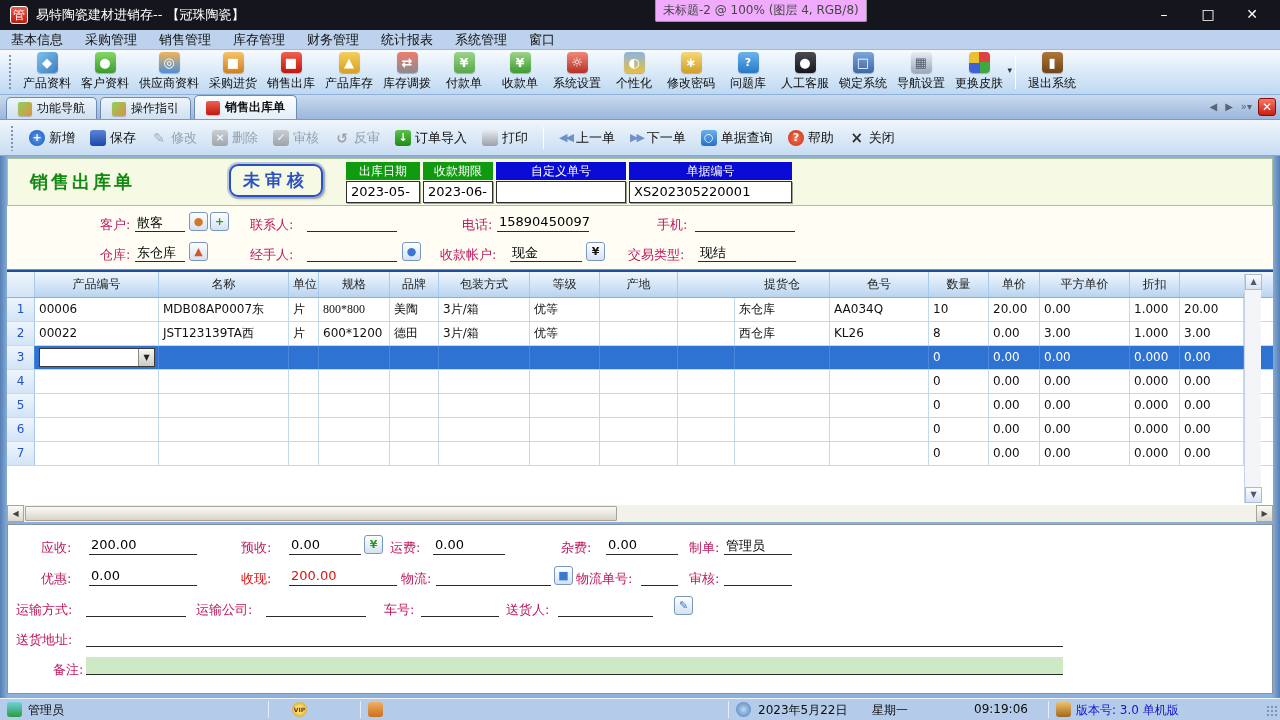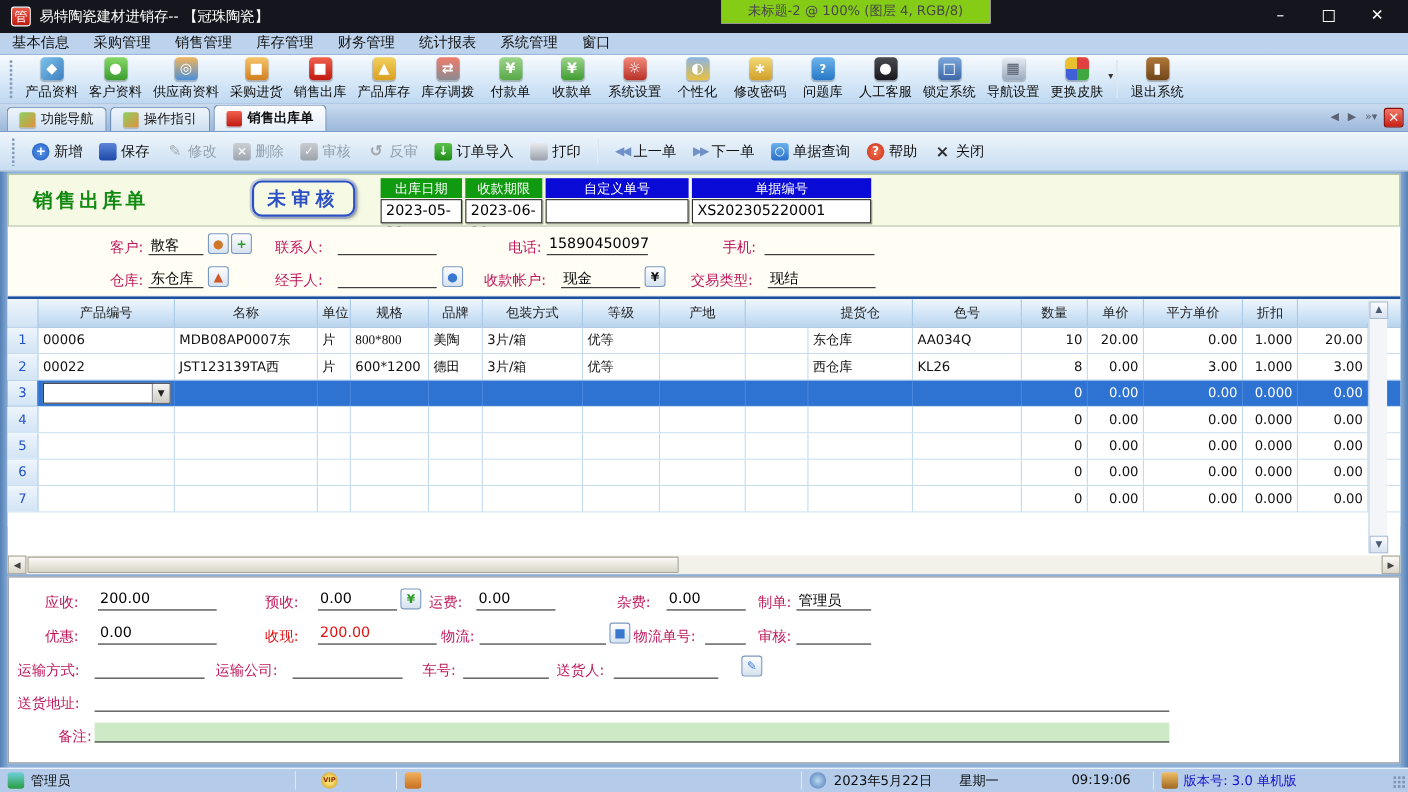--- a/index.html
+++ b/index.html
@@ -6,21 +6,21 @@
   html,body { margin:0; padding:0; background:#3a3a3a; }
   .window {
     position:relative; width:1280px; height:720px; overflow:hidden;
     font-family:"DejaVu Sans","Liberation Sans",sans-serif; background:#fff;
     font-size:13px; color:#111;
   }
   
   .titlebar { position:absolute; top:0; left:0; width:100%; height:30px; background:#15151d; display:flex; align-items:center; color:#fff; }
   .app-icon { width:18px; height:18px; margin:0 8px 0 10px; background:linear-gradient(#ee5a4a,#bf1a10); border:1px solid #fff; border-radius:3px; color:#fff; font-size:12px; line-height:16px; text-align:center; }
   .title-text { font-size:13px; }
-  .bg-tooltip { position:absolute; left:655px; top:0; height:22px; background:#84cc16; border:1px solid #979797; border-top:none; border-radius:0 0 2px 2px; color:#474747; font-size:12px; line-height:20px; padding:0 24px; }
+  .bg-tooltip { position:absolute; left:655px; top:0; height:22px; background:#f0abfc; border:1px solid #979797; border-top:none; border-radius:0 0 2px 2px; color:#474747; font-size:12px; line-height:20px; padding:0 7px; }
   .win-btns { position:absolute; right:6px; top:0; height:30px; display:flex; }
   .win-btn { width:44px; height:30px; text-align:center; line-height:28px; font-size:14px; color:#fff; }
   
   .menubar { position:absolute; top:30px; left:0; width:100%; height:20px; background:#bdd2ec; border-bottom:1px solid #9db8d8; display:flex; font-size:13px; }
   .menu-item { padding:0 11px; line-height:19px; }
   
   .toolbar { position:absolute; top:50px; left:0; width:100%; height:45px; background:linear-gradient(#f7fbfe,#d7e8f8 55%,#bed8f1); border-bottom:1px solid #8fb0d8; display:flex; align-items:center; padding-left:8px; }
   .tb-handle { width:4px; height:36px; margin-right:6px; background-image:radial-gradient(circle,#7d94b6 1.1px,transparent 1.2px); background-size:4px 4px; }
   .tb-item { position:relative; min-width:56px; padding:0 5px; display:flex; flex-direction:column; align-items:center; gap:2px; font-size:12px; color:#0c0c0c; cursor:default; }
   .ic { width:21px; height:21px; border-radius:4px; font-size:13px; line-height:21px; text-align:center; color:#fff; font-weight:bold; display:inline-block; box-shadow:0 1px 1px rgba(0,0,0,.25); }
@@ -93,21 +93,21 @@
   .uval.red { color:var(--cash-red,#e01010); }
   .flabel.red { color:var(--cash-red,#e01010); }
   .mini-btn { position:absolute; width:19px; height:19px; background:linear-gradient(#fefefe,#d6e2f0); border:1px solid #7898c0; border-radius:3px; text-align:center; line-height:17px; font-size:11px; font-weight:bold; }
   
   .gridwrap { position:absolute; top:114px; left:7px; width:1266px; height:250px; background:#fff; border-top:2px solid #2050a0; }
   .grid-header { display:flex; height:26px; background:linear-gradient(#eff6fc,#cfe3f6 60%,#b9d4ee); border-bottom:1px solid #8cb0d8; }
   .gc { border-right:1px solid #a9c9e9; padding:0 4px; font-size:12px; line-height:25px; overflow:hidden; white-space:nowrap; flex:0 0 auto; }
   .grid-header .gc { text-align:center; color:#1d1d1d; }
   .grow { display:flex; height:24px; background:#fff; border-bottom:1px solid #c2daee; }
   .grow .gc { line-height:22px; border-right:1px solid #c2daee; }
-  .gc.num { text-align:right; }
+  .gc.num { }
   .gc.rn { background:linear-gradient(#eef5fc,#d2e4f5); color:#2252c8; text-align:center; border-right:1px solid #a9c9e9; }
   .grow.sel { background:var(--selected-row-blue,#2e72d2); color:#fff; }
   .grow.sel .gc { border-right-color:#4a86dc; border-bottom-color:#4a86dc; }
   .grow.sel .gc.rn { background:linear-gradient(#eef5fc,#d2e4f5); color:#2252c8; }
   .combo-box { position:relative; display:block; width:116px; height:19px; margin-top:2px; background:#fff; border:1px solid #3a3a3a; }
   .combo-btn { position:absolute; right:0; top:0; width:16px; height:17px; background:linear-gradient(#f6f6f4,#cfccc4); border-left:1px solid #8a8a8a; color:#222; font-size:8px; line-height:17px; text-align:center; }
   .grid-filler { height:13px; background:#fff; }
   .grid-totals { position:relative; height:24px; width:1237px; background:#b7d3ee; border-top:1px solid #8cb0d8; font-size:13px; font-weight:bold; color:var(--totals-red,#9b1616); }
   .total-label { position:absolute; left:88px; top:3px; }
   .total-qty { position:absolute; left:912px; top:3px; width:62px; text-align:right; }

